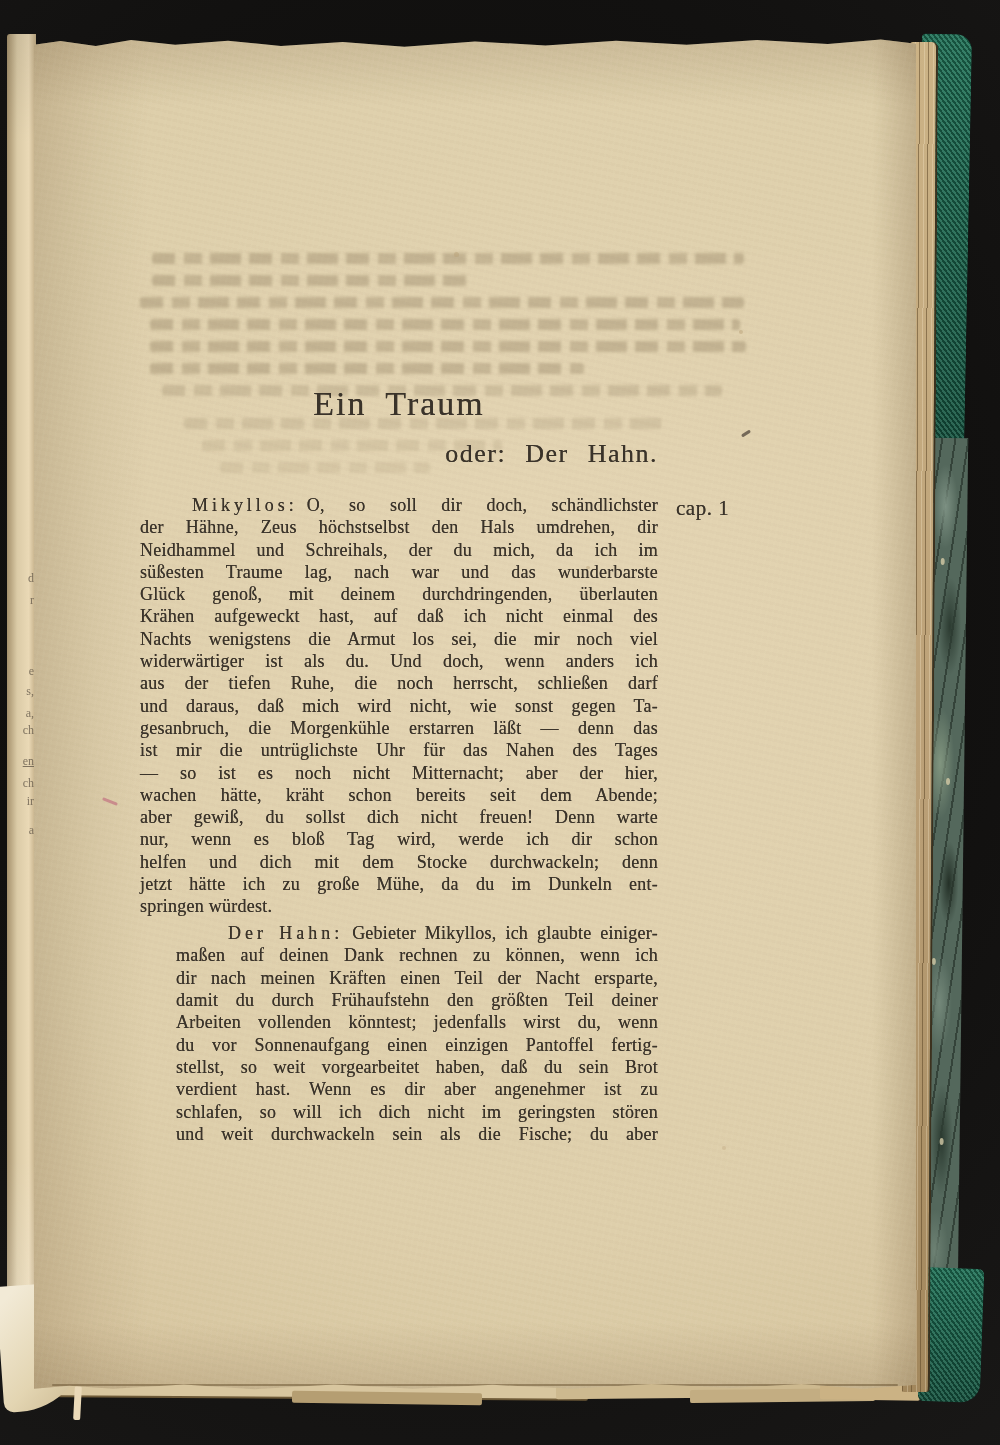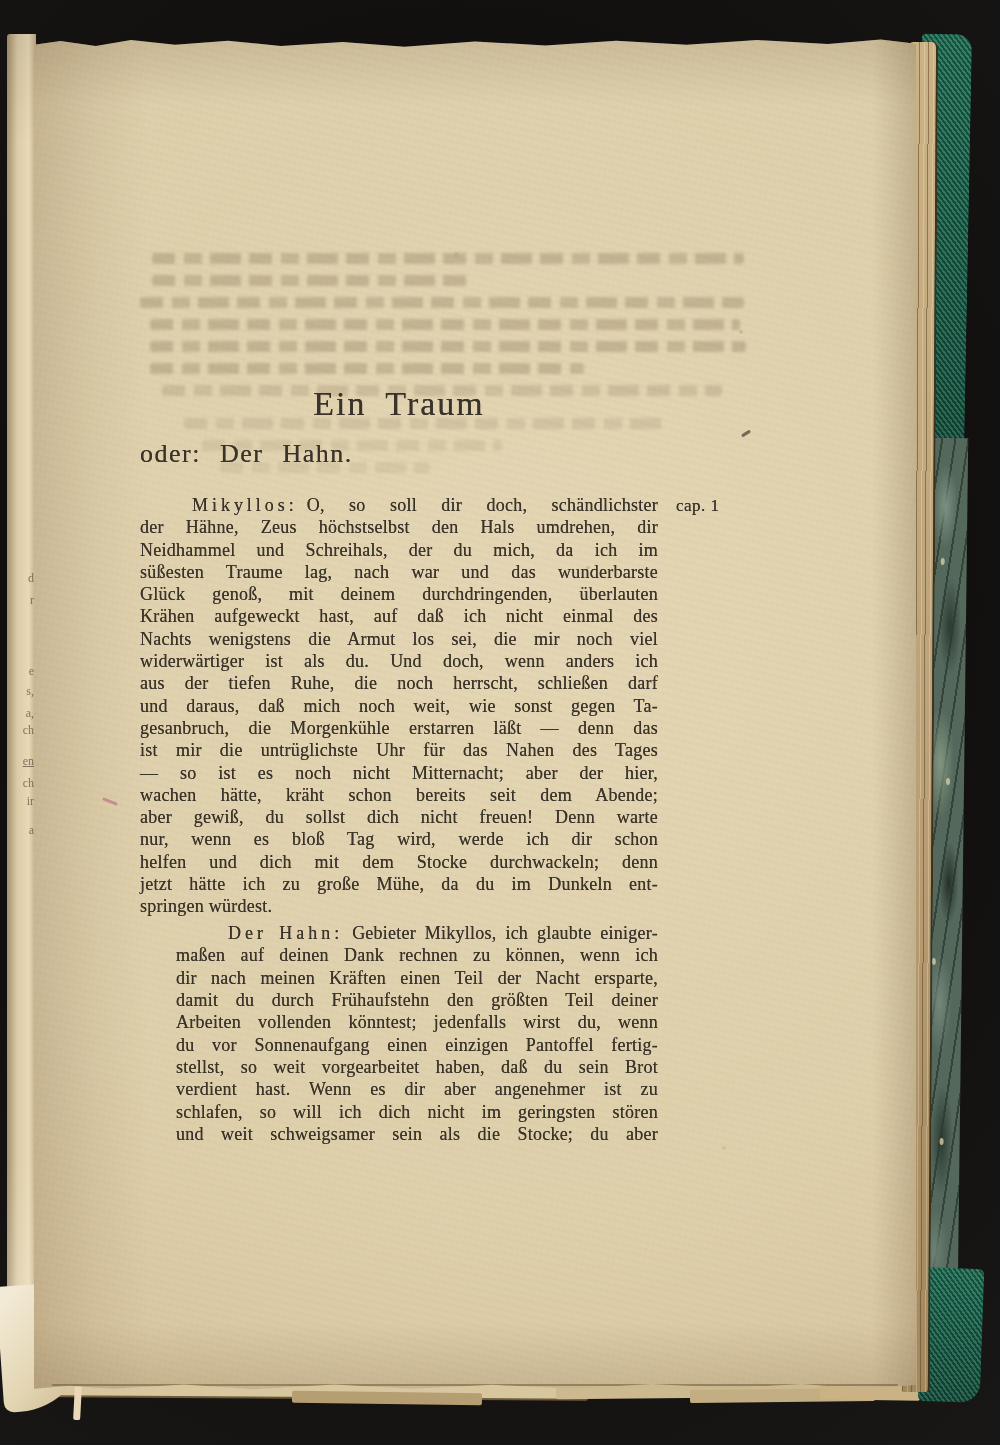--- a/index.html
+++ b/index.html
@@ -70,23 +70,23 @@
 
   
   .ghost{position:absolute;left:106px;top:205px;width:620px;height:250px;opacity:.55;filter:blur(1.4px);}
   .ghost .gl{position:absolute;height:11px;border-radius:3px;
     background:repeating-linear-gradient(90deg, rgba(125,107,77,0.55) 0 23px, rgba(125,107,77,0) 23px 32px, rgba(125,107,77,0.50) 32px 50px, rgba(125,107,77,0) 50px 58px, rgba(125,107,77,0.55) 58px 89px, rgba(125,107,77,0) 89px 97px);}
 
   
   .ink{color:#3a332a;text-shadow:0 0 0.5px rgba(58,51,42,0.85);}
   .title{position:absolute;left:106px;top:347px;width:518px;text-align:center;
     font-size:34px;line-height:38px;letter-spacing:2px;word-spacing:9px;}
-  .subtitle{position:absolute;left:106px;top:401px;width:518px;text-align:left;
+  .subtitle{position:absolute;left:106px;top:401px;width:518px;text-align:right;
     font-size:26px;line-height:30px;letter-spacing:1.5px;word-spacing:11px;}
-  .margin-note{position:absolute;left:642px;top:458px;font-size:17px;letter-spacing:0.5px;}
+  .margin-note{position:absolute;left:642px;top:458px;font-size:21px;letter-spacing:0.5px;}
   .bodytext{position:absolute;left:106px;top:456px;width:518px;font-size:18px;letter-spacing:0.25px;}
   .tline{text-align:justify;text-align-last:justify;-moz-text-align-last:justify;height:22.3px;line-height:22.3px;white-space:nowrap;}
   .plines .tline{white-space:normal;}
   .first-line{text-indent:52px;}
   .speaker{letter-spacing:0.22em;margin-right:9px;}
   .para-2{margin-top:4.5px;margin-left:36px;}
   .para-1 .plines .tline:last-child{text-align-last:left;-moz-text-align-last:left;}
 
   
   .speck{position:absolute;left:707px;top:394px;width:10px;height:3px;background:#615649;transform:rotate(-32deg);border-radius:2px;opacity:.85;}
@@ -159,21 +159,21 @@
         <div class="tline first-line"><span class="speaker">Mikyllos:</span><span>O, so soll dir doch, schändlichster</span></div>
         <div class="plines">
             <div class="tline">der Hähne, Zeus höchstselbst den Hals umdrehen, dir</div>
             <div class="tline">Neidhammel und Schreihals, der du mich, da ich im</div>
             <div class="tline">süßesten Traume lag, nach war und das wunderbarste</div>
             <div class="tline">Glück genoß, mit deinem durchdringenden, überlauten</div>
             <div class="tline">Krähen aufgeweckt hast, auf daß ich nicht einmal des</div>
             <div class="tline">Nachts wenigstens die Armut los sei, die mir noch viel</div>
             <div class="tline">widerwärtiger ist als du. Und doch, wenn anders ich</div>
             <div class="tline">aus der tiefen Ruhe, die noch herrscht, schließen darf</div>
-            <div class="tline">und daraus, daß mich noch weit, wie sonst gegen Ta-</div>
+            <div class="tline">und daraus, daß mich wird nicht, wie sonst gegen Ta-</div>
             <div class="tline">gesanbruch, die Morgenkühle erstarren läßt — denn das</div>
             <div class="tline">ist mir die untrüglichste Uhr für das Nahen des Tages</div>
             <div class="tline">— so ist es noch nicht Mitternacht; aber der hier,</div>
             <div class="tline">wachen hätte, kräht schon bereits seit dem Abende;</div>
             <div class="tline">aber gewiß, du sollst dich nicht freuen! Denn warte</div>
             <div class="tline">nur, wenn es bloß Tag wird, werde ich dir schon</div>
             <div class="tline">helfen und dich mit dem Stocke durchwackeln; denn</div>
             <div class="tline">jetzt hätte ich zu große Mühe, da du im Dunkeln ent-</div>
             <div class="tline">springen würdest.</div>
           </div>
@@ -182,21 +182,21 @@
         <div class="tline first-line"><span class="speaker">Der Hahn:</span><span>Gebieter Mikyllos, ich glaubte einiger-</span></div>
         <div class="plines">
             <div class="tline">maßen auf deinen Dank rechnen zu können, wenn ich</div>
             <div class="tline">dir nach meinen Kräften einen Teil der Nacht ersparte,</div>
             <div class="tline">damit du durch Frühaufstehn den größten Teil deiner</div>
             <div class="tline">Arbeiten vollenden könntest; jedenfalls wirst du, wenn</div>
             <div class="tline">du vor Sonnenaufgang einen einzigen Pantoffel fertig-</div>
             <div class="tline">stellst, so weit vorgearbeitet haben, daß du sein Brot</div>
             <div class="tline">verdient hast. Wenn es dir aber angenehmer ist zu</div>
             <div class="tline">schlafen, so will ich dich nicht im geringsten stören</div>
-            <div class="tline">und weit schweigsamer sein als die Stocke; du aber</div>
+            <div class="tline">und weit durchwackeln sein als die Fische; du aber</div>
           </div>
       </div>
     </div>
 
     <div class="speck"></div>
     <div class="pink-dash"></div>
     <div class="fox fox1"></div>
     <div class="fox fox2"></div>
     <div class="fox fox3"></div>
     <div class="fox fox4"></div>

